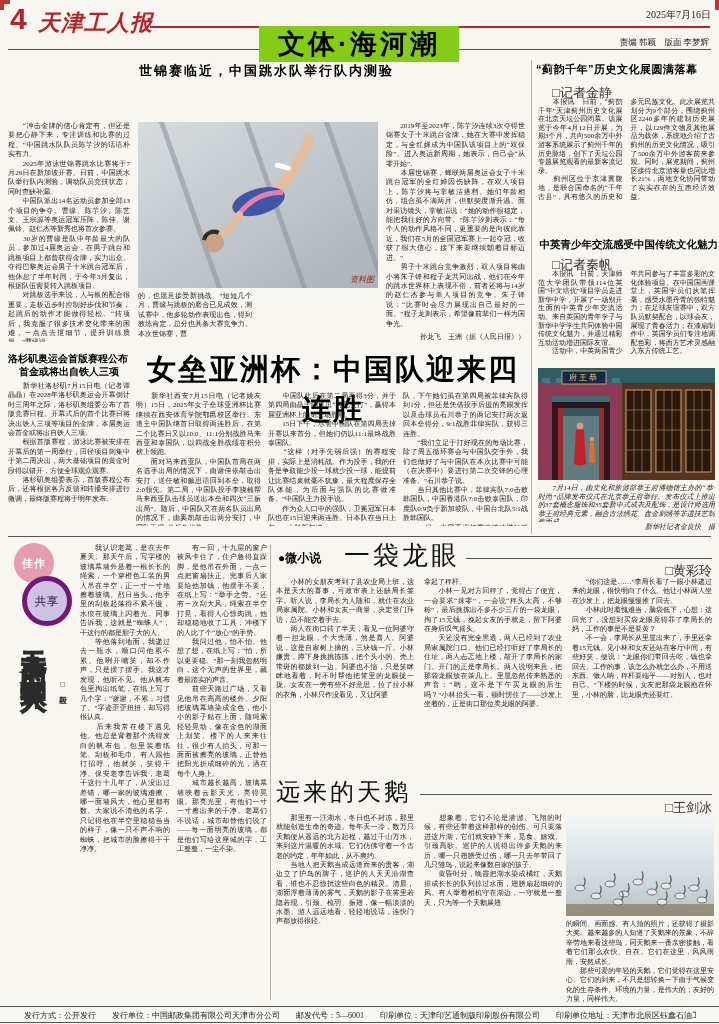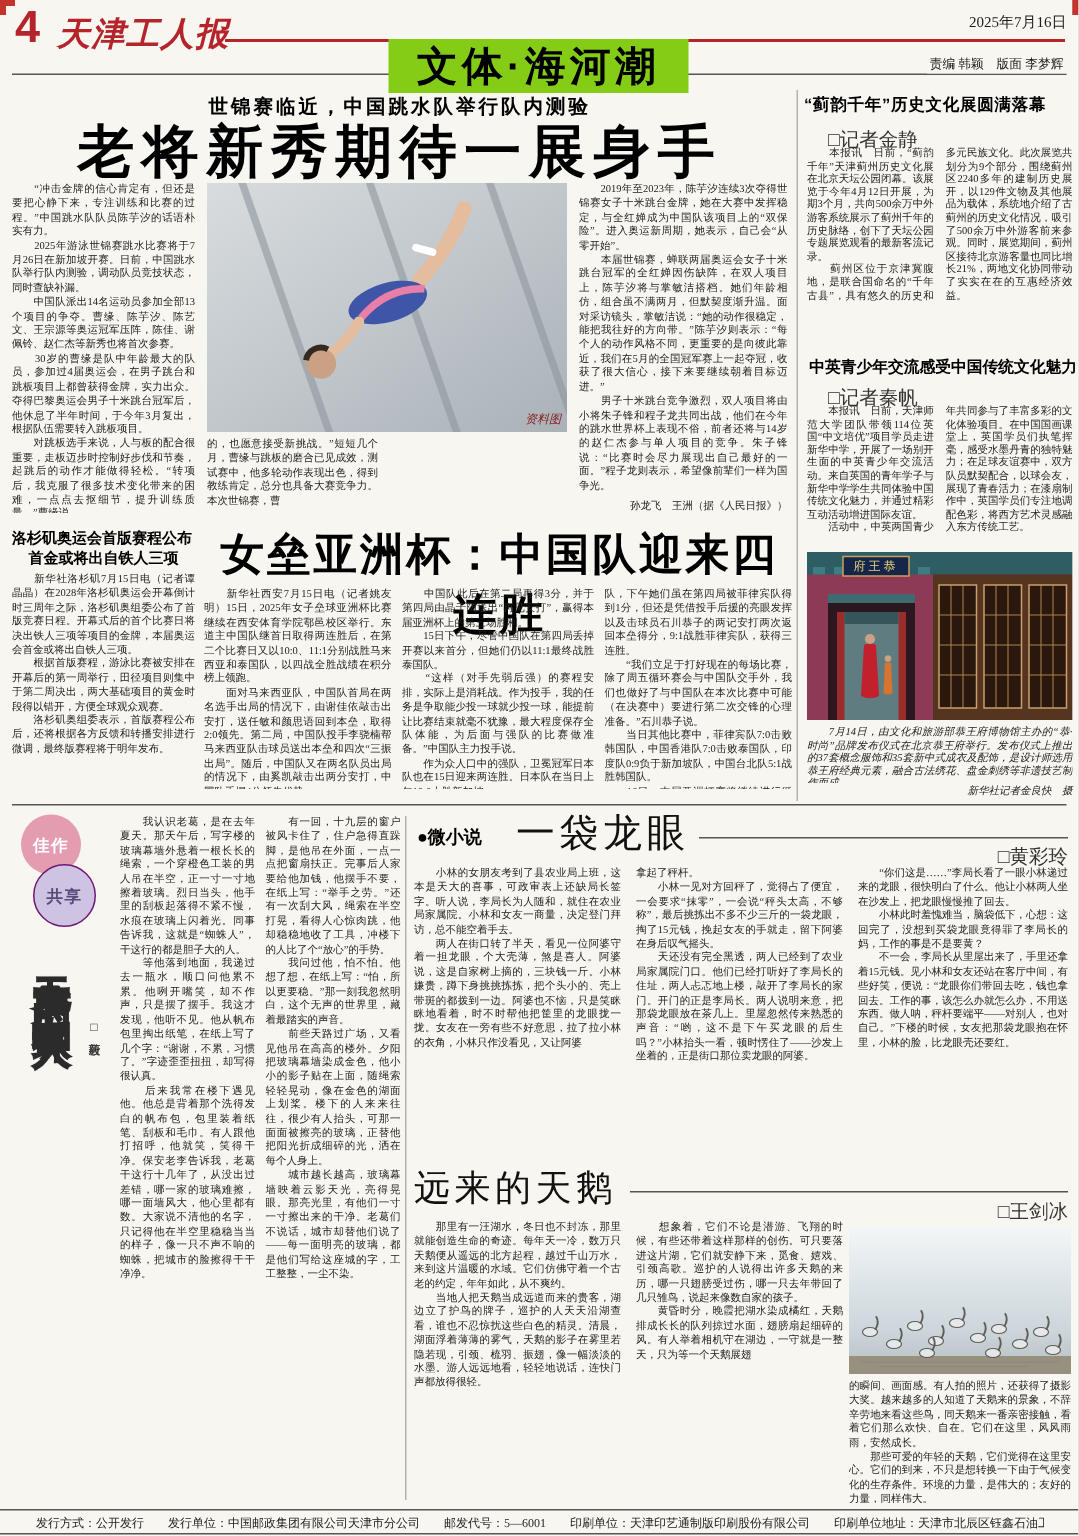--- a/index.html
+++ b/index.html
@@ -39,21 +39,20 @@
   <div class="abs" style="left:150px;top:26px;width:560px;height:2px;background:#b5242a"></div>
   <div class="abs" style="right:8px;top:8px;font-size:10px">2025年7月16日</div>
   <div class="abs rule" style="left:8px;top:49px;width:703px;height:1px"></div>
   <div class="abs hl" style="left:259px;top:26px;width:200px;text-align:center;font-size:27px;letter-spacing:3px;background:#84cc16">文体·海河潮</div>
   <div class="abs" style="right:8px;top:37px;font-size:8.5px;background:#f8f6f0;padding:0 2px">责编 韩颖　版面 李梦辉</div>
 
   <div class="vline" style="left:531px;top:60px;height:474px"></div>
   <div class="vline" style="left:270px;top:544px;height:456px"></div>
 
   <div class="abs hl" style="left:8px;top:62px;width:517px;text-align:center;font-size:13px;letter-spacing:2px;font-weight:600">世锦赛临近，中国跳水队举行队内测验</div>
-  <div class="abs hl" style="left:8px;top:76px;width:517px;text-align:center;font-size:38px;letter-spacing:5px">老将新秀期待一展身手</div>
   <div class="abs body-txt" style="left:8px;top:122px;width:122px;height:220px">　　“冲击金牌的信心肯定有，但还是要把心静下来，专注训练和比赛的过程。”中国跳水队队员陈芋汐的话语朴实有力。
 　　2025年游泳世锦赛跳水比赛将于7月26日在新加坡开赛。日前，中国跳水队举行队内测验，调动队员竞技状态，同时查缺补漏。
 　　中国队派出14名运动员参加全部13个项目的争夺。曹缘、陈芋汐、陈艺文、王宗源等奥运冠军压阵，陈佳、谢佩铃、赵仁杰等新秀也将首次参赛。
 　　30岁的曹缘是队中年龄最大的队员，参加过4届奥运会，在男子跳台和跳板项目上都曾获得金牌，实力出众。夺得巴黎奥运会男子十米跳台冠军后，他休息了半年时间，于今年3月复出，根据队伍需要转入跳板项目。
 　　对跳板选手来说，人与板的配合很重要，走板迈步时控制好步伐和节奏，起跳后的动作才能做得轻松。“转项后，我克服了很多技术变化带来的困难，一点点去抠细节，提升训练质量。”曹缘说。
 　　“这次测验感觉不错，我很渴望</div>
 
   <div class="photo" style="left:138px;top:122px;width:240px;height:166px">
     <svg width="240" height="166" viewBox="0 0 240 166">
       <defs>
@@ -154,21 +153,21 @@
     <span class="abs" style="left:30px;top:4px;width:32px;text-align:center;font-size:8px;color:#e8d27a;letter-spacing:2px">府王恭</span>
   </div>
   <div class="abs rail-txt" style="left:538px;top:484px;width:177px;height:38px;font-style:italic">　　7月14日，由文化和旅游部恭王府博物馆主办的“恭·时尚”品牌发布仪式在北京恭王府举行。发布仪式上推出的37套概念服饰和35套新中式成衣及配饰，是设计师选用恭王府经典元素，融合古法绣花、盘金刺绣等非遗技艺制作而成。</div>
   <div class="abs" style="left:538px;top:522px;width:177px;font-size:7px;text-align:right;font-style:italic;color:#222">新华社记者金良快　摄</div>
 
   <div class="abs rule" style="left:8px;top:536px;width:703px;height:1px"></div>
 
   <div class="badge" style="left:14px;top:543px;background:#e49cb0;color:#fff">
     <span>佳作</span>
   </div>
-  <div class="badge" style="left:22px;top:576px;background:#cfc3e4;color:#5a4a7a;border:1px solid #701a75">
+  <div class="badge" style="left:22px;top:576px;background:#cfc3e4;color:#5a4a7a;border:5px solid #701a75">
     <span>共享</span>
   </div>
   <div class="abs vtitle" style="left:18px;top:632px;height:330px">无声的『蜘蛛人』</div>
   <div class="abs vbyline" style="left:56px;top:680px;height:60px">□唐莜毅</div>
   <div class="abs body-txt" style="left:80px;top:544px;width:90px;height:456px">　　我认识老葛，是在去年夏天。那天午后，写字楼的玻璃幕墙外悬着一根长长的绳索，一个穿橙色工装的男人吊在半空，正一寸一寸地擦着玻璃。烈日当头，他手里的刮板起落得不紧不慢，水痕在玻璃上闪着光。同事告诉我，这就是“蜘蛛人”，干这行的都是胆子大的人。
 　　等他落到地面，我递过去一瓶水，顺口问他累不累。他咧开嘴笑，却不作声，只是摆了摆手。我这才发现，他听不见。他从帆布包里掏出纸笔，在纸上写了几个字：“谢谢，不累，习惯了。”字迹歪歪扭扭，却写得很认真。
 　　后来我常在楼下遇见他。他总是背着那个洗得发白的帆布包，包里装着纸笔、刮板和毛巾。有人跟他打招呼，他就笑，笑得干净。保安老李告诉我，老葛干这行十几年了，从没出过差错，哪一家的玻璃难擦，哪一面墙风大，他心里都有数。大家说不清他的名字，只记得他在半空里稳稳当当的样子，像一只不声不响的蜘蛛，把城市的脸擦得干干净净。</div>
   <div class="abs body-txt" style="left:177px;top:544px;width:90px;height:456px">　　有一回，十九层的窗户被风卡住了，住户急得直跺脚，是他吊在外面，一点一点把窗扇扶正。完事后人家要给他加钱，他摆手不要，在纸上写：“举手之劳。”还有一次刮大风，绳索在半空打晃，看得人心惊肉跳，他却稳稳地收了工具，冲楼下的人比了个“放心”的手势。
 　　我问过他，怕不怕。他想了想，在纸上写：“怕，所以更要稳。”那一刻我忽然明白，这个无声的世界里，藏着最踏实的声音。
 　　前些天路过广场，又看见他吊在高高的楼外。夕阳把玻璃幕墙染成金色，他小小的影子贴在上面，随绳索轻轻晃动，像在金色的湖面上划桨。楼下的人来来往往，很少有人抬头，可那一面面被擦亮的玻璃，正替他把阳光折成细碎的光，洒在每个人身上。

